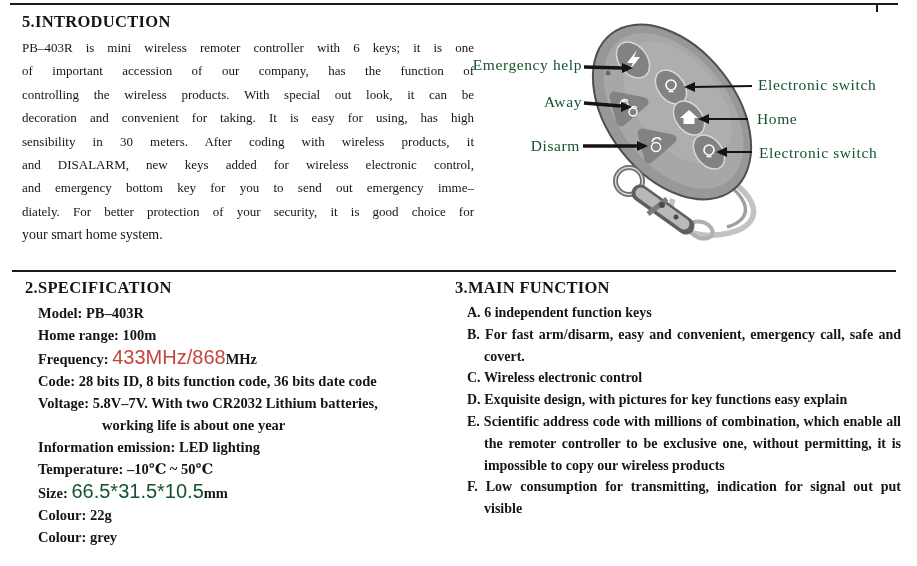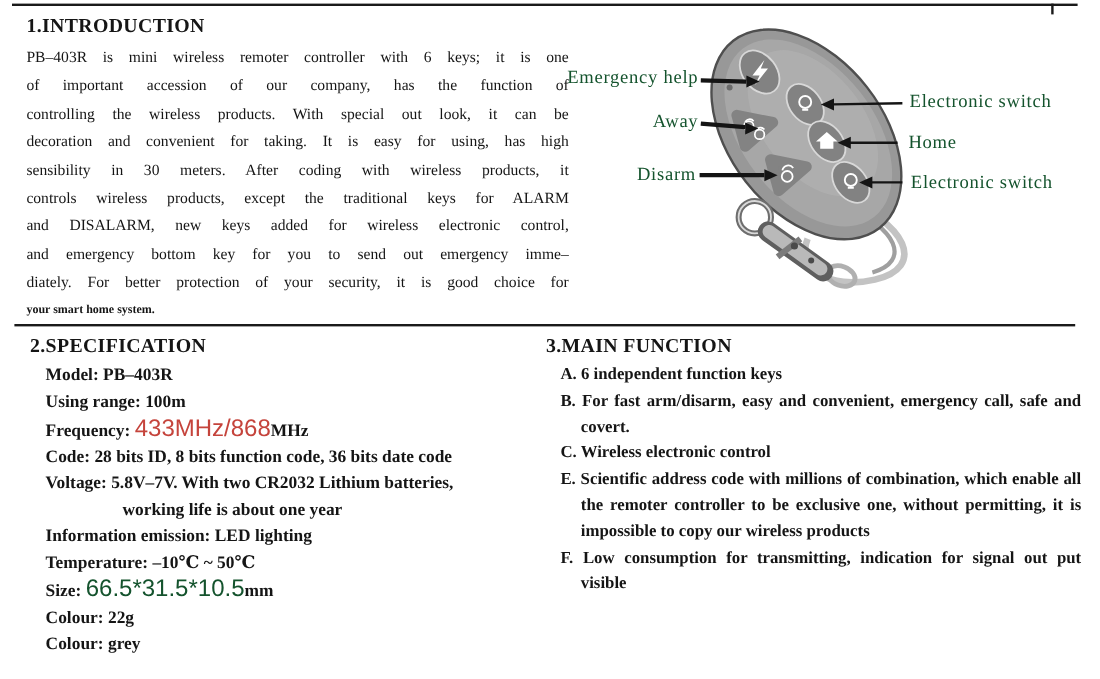--- a/index.html
+++ b/index.html
@@ -9,21 +9,21 @@
   }
   .rule{position:absolute;background:#1a1a1a;}
   .rule-top{left:10px;top:3px;width:888px;height:2px;}
   .rule-top-tick{left:876px;top:3px;width:2px;height:9px;}
   .rule-divider{left:12px;top:270px;width:884px;height:2px;}
 
   
   .intro{position:absolute;left:22px;top:12px;width:452px;}
   .sec-heading{font-size:16.5px;font-weight:bold;letter-spacing:.3px;line-height:20px;margin-bottom:4px;}
   .jline{font-size:13px;font-weight:normal;line-height:23.4px;text-align:justify;text-align-last:justify;}
-  .lline{font-size:10px;font-weight:bold;line-height:23.4px;text-align:left;}
+  .lline{font-size:14px;font-weight:normal;line-height:23.4px;text-align:left;}
 
   
   .figure-svg{position:absolute;left:455px;top:18px;width:462px;height:250px;}
   .lbl{position:absolute;font-size:15.5px;font-weight:normal;letter-spacing:.6px;white-space:nowrap;color:#14532d;}
 
   
   .spec{position:absolute;left:25px;top:278px;width:430px;}
   .spec-item{font-size:14.5px;font-weight:bold;line-height:22px;margin-left:13px;white-space:nowrap;}
   .spec-item-cont{margin-left:77px;}
   .red-val{font-family:"Liberation Sans","DejaVu Sans",sans-serif;font-weight:normal;font-size:20px;}
@@ -34,28 +34,27 @@
 </style>
 </head>
 <body>
 
 <div class="page">
 
   <div class="rule rule-top"></div>
   <div class="rule rule-top-tick"></div>
 
   <div class="intro">
-    <div class="sec-heading">1.INTRODUCTION</div>
+    <div class="sec-heading">5.INTRODUCTION</div>
     <div>
       <div class="jline">PB–403R is mini wireless remoter controller with 6 keys; it is one</div>
       <div class="jline">of important accession of our company, has the function of</div>
       <div class="jline">controlling the wireless products. With special out look, it can be</div>
       <div class="jline">decoration and convenient for taking. It is easy for using, has high</div>
       <div class="jline">sensibility in 30 meters. After coding with wireless products, it</div>
-      <div class="jline">controls wireless products, except the traditional keys for ALARM</div>
       <div class="jline">and DISALARM, new keys added for wireless electronic control,</div>
       <div class="jline">and emergency bottom key for you to send out emergency imme–</div>
       <div class="jline">diately.  For better protection of your security, it is good choice for</div>
       <div class="lline">your  smart home system.</div>
     </div>
   </div>
 
   <svg class="figure-svg" viewBox="455 18 462 250" aria-hidden="true">
 
     <g>
@@ -160,34 +159,35 @@
   <span class="lbl" style="right:337px;top:137px;">Disarm</span>
   <span class="lbl" style="left:758px;top:76px;">Electronic switch</span>
   <span class="lbl" style="left:757px;top:110px;font-family:Liberation Serif, serif;">Home</span>
   <span class="lbl" style="left:759px;top:144px;">Electronic switch</span>
 
   <div class="rule rule-divider"></div>
 
   <div class="spec">
     <div class="sec-heading">2.SPECIFICATION</div>
     <div class="spec-item">Model: PB–403R</div>
-    <div class="spec-item">Using range: 100m</div>
+    <div class="spec-item">Home range: 100m</div>
     <div class="spec-item"><span>Frequency: </span><span class="red-val" style="color: rgb(197, 68, 60);">433MHz/868</span><span>MHz</span></div>
     <div class="spec-item">Code: 28 bits ID, 8 bits function code, 36 bits date code</div>
     <div class="spec-item">Voltage: 5.8V–7V. With two  CR2032  Lithium batteries,</div>
     <div class="spec-item spec-item-cont">working life is about one year</div>
     <div class="spec-item">Information emission: LED lighting</div>
     <div class="spec-item">Temperature: –10℃ ~ 50℃</div>
     <div class="spec-item"><span>Size: </span><span class="red-val" style="color: #14532d;">66.5*31.5*10.5</span><span>mm</span></div>
     <div class="spec-item">Colour: 22g</div>
     <div class="spec-item">Colour: grey</div>
   </div>
 
   <div class="mf">
     <div class="sec-heading">3.MAIN FUNCTION</div>
     <div class="mf-item"><span>A.</span> <span>6 independent function keys</span></div>
     <div class="mf-item"><span>B.</span> <span>For fast arm/disarm, easy and convenient, emergency call, safe and covert.</span></div>
     <div class="mf-item"><span>C.</span> <span>Wireless electronic control</span></div>
+    <div class="mf-item"><span>D.</span> <span>Exquisite design,  with pictures for key functions easy explain</span></div>
     <div class="mf-item"><span>E.</span> <span>Scientific address code with millions of combination, which enable all the remoter controller to be exclusive one, without  permitting, it  is  impossible  to copy our wireless products</span></div>
     <div class="mf-item"><span>F.</span> <span>Low  consumption  for  transmitting, indication for signal out  put visible</span></div>
   </div>
 
 </div>
 
 </body></html>

